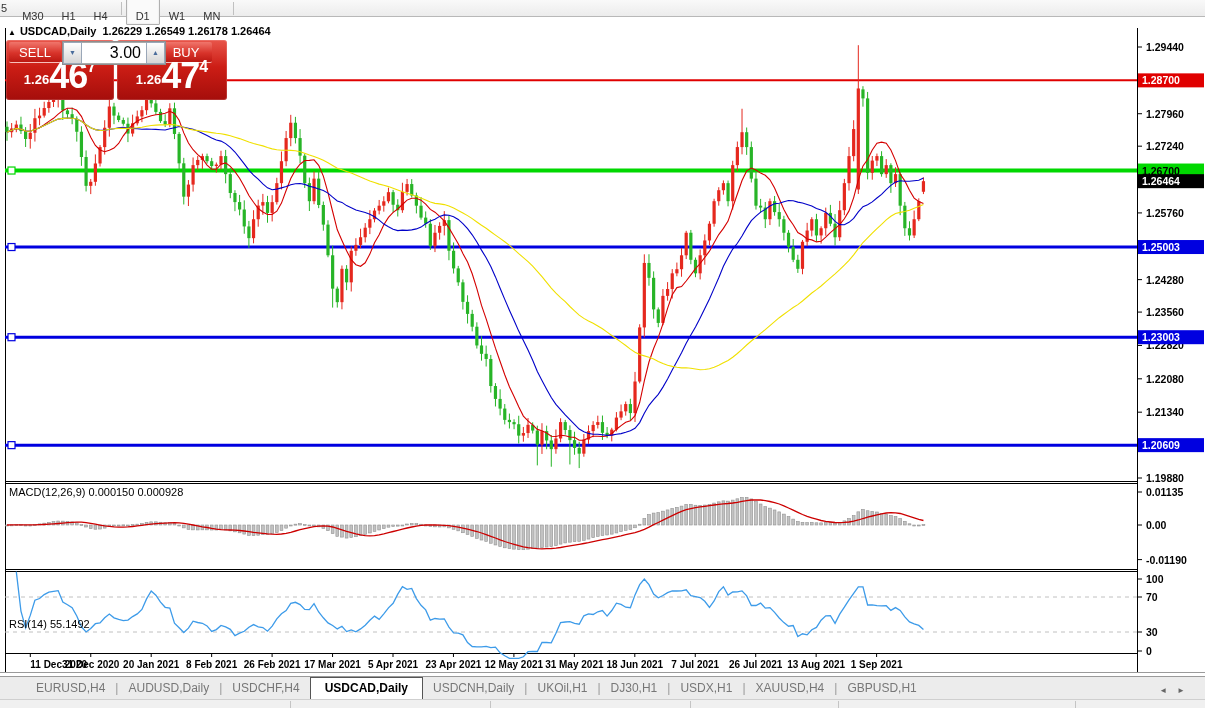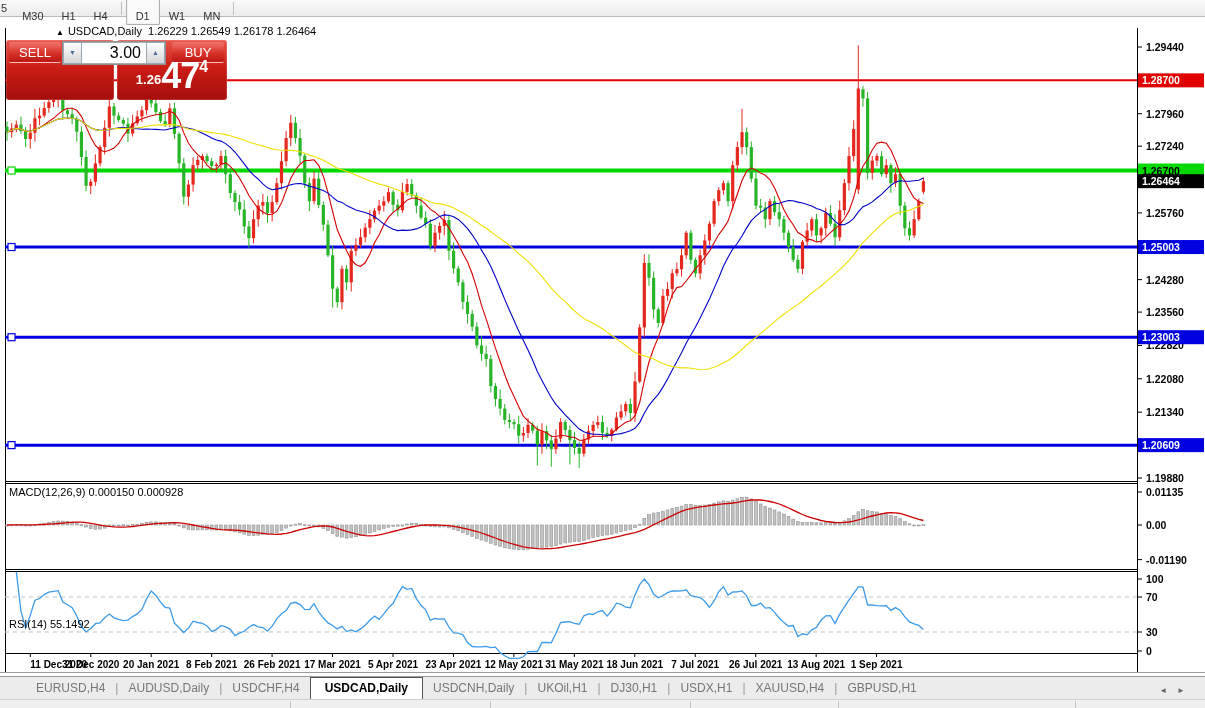--- a/index.html
+++ b/index.html
@@ -12,37 +12,37 @@
              background:linear-gradient(#f9f9f9,#ececec);
              border-bottom:1px solid #b8b8b8; display:flex; align-items:center;
              font-size:11px; color:#333; z-index:6; }
   .tf-btn { padding:16px 9px; height:16px; line-height:16px; cursor:default; }
   .tf-btn.active { background:#fafafa; border:1px solid #b0b0b0; border-radius:1px;
                    box-shadow:inset 0 0 2px #ddd; }
   .tf-sep { width:1px; height:13px; background:#c0c0c0; margin:0 4px; }
   .tf-first { padding:0 6px 0 1px; }
 
   
-  #chart-title { position:absolute; left:8px; top:25px; font-size:11px; font-weight:normal;
-                 color:#000; z-index:5;margin-left:48px; }
+  #chart-title { position:absolute; left:8px; top:25px; font-size:11px; font-weight:bold;
+                 color:#000; z-index:5; }
   #chart-title .tri { font-size:8px; margin-right:4px; }
 
   
   #trade-panel { position:absolute; left:6px; top:40px; width:221px; height:60px; z-index:5; }
   .card { position:absolute; top:0; height:60px; border-radius:3px;
           background:linear-gradient(180deg,#e8554a,#cc1d15 45%,#a50e0b);
           box-shadow:inset 0 0 0 1px rgba(255,255,255,.15); }
   #card-sell { left:0; width:108px; }
   #card-buy  { left:111px; width:110px; }
   .trade-btn { position:absolute; top:2px; width:52px; height:21px; border:none; cursor:pointer;
                background:linear-gradient(180deg,#f0756b,#d8332a 55%,#bb1812);
                color:#fff; font-size:13px; font-family:inherit;
                border-bottom:1px solid rgba(255,255,255,.55); border-radius:2px; }
   #sell-btn { left:3px; }
-  #buy-btn  { right:3px; }
+  #buy-btn  { right:15px; }
   #vol-group { position:absolute; left:56px; top:1px; height:24px; display:flex;
                border:1px solid #8e8e8e; background:#f0f0f0; z-index:2; }
   .spin { width:19px; height:22px; border:1px solid #9aa7b8; background:linear-gradient(#fefefe,#d6d6d6);
           color:#4a6c9b; font-size:7px; line-height:20px; text-align:center; cursor:pointer; }
   #vol-input { width:64px; height:22px; border:1px solid #aaa; border-left:none; border-right:none;
                text-align:right; padding-right:5px; font-size:16px; font-family:inherit; color:#000; }
   .bigprice { position:absolute; left:0; right:0; bottom:3px; text-align:center; color:#fff;
               white-space:nowrap; }
   .bigprice .pre { font-size:13px; font-weight:bold; vertical-align:4px; }
   .bigprice .big { font-size:36px; font-weight:bold; letter-spacing:-1px; }
@@ -812,20 +812,23 @@
   <div id="trade-panel">
     <div class="card" id="card-sell"></div>
     <div class="card" id="card-buy"></div>
     <button class="trade-btn" id="sell-btn">SELL</button>
     <button class="trade-btn" id="buy-btn">BUY</button>
     <div id="vol-group">
       <div class="spin"><span>▼</span></div>
       <input id="vol-input" value="3.00" style="">
       <div class="spin"><span>▲</span></div>
     </div>
+    <div class="bigprice" style="left:0; width:108px;">
+      <span class="pre">1.26</span><span class="big">46</span><span class="sup">7</span>
+    </div>
     <div class="bigprice" style="left:111px; width:110px;">
       <span class="pre">1.26</span><span class="big">47</span><span class="sup">4</span>
     </div>
   </div>
 
   <div class="pane-label" style="top:486px;">MACD(12,26,9) 0.000150 0.000928</div>
   <div class="pane-label" style="top:574px;margin-top:44px;">RSI(14) 55.1492</div>
 
   <div id="tabbar">
       <div class="pad"></div>

